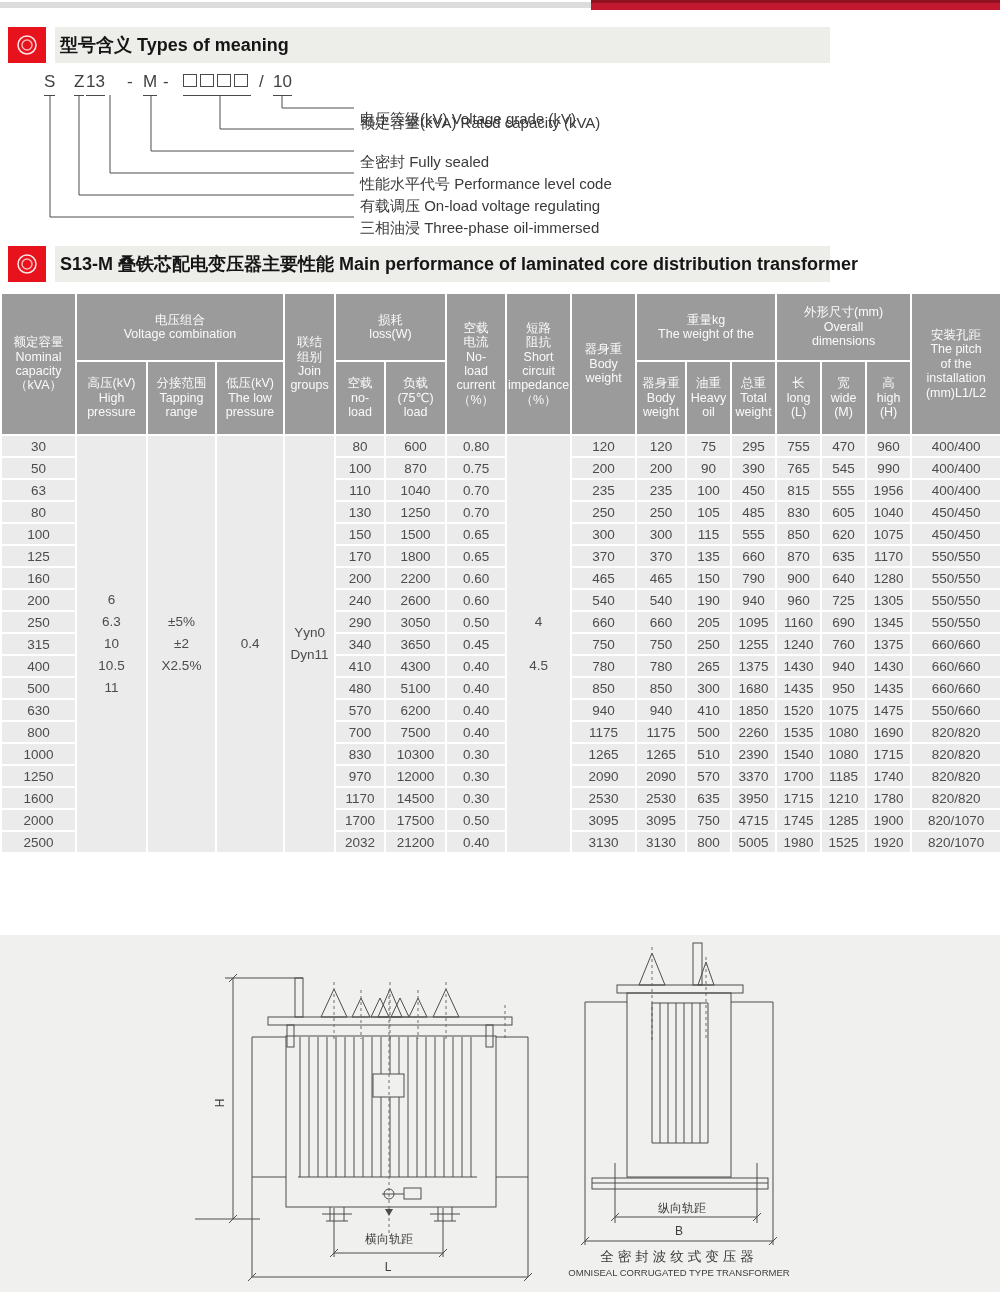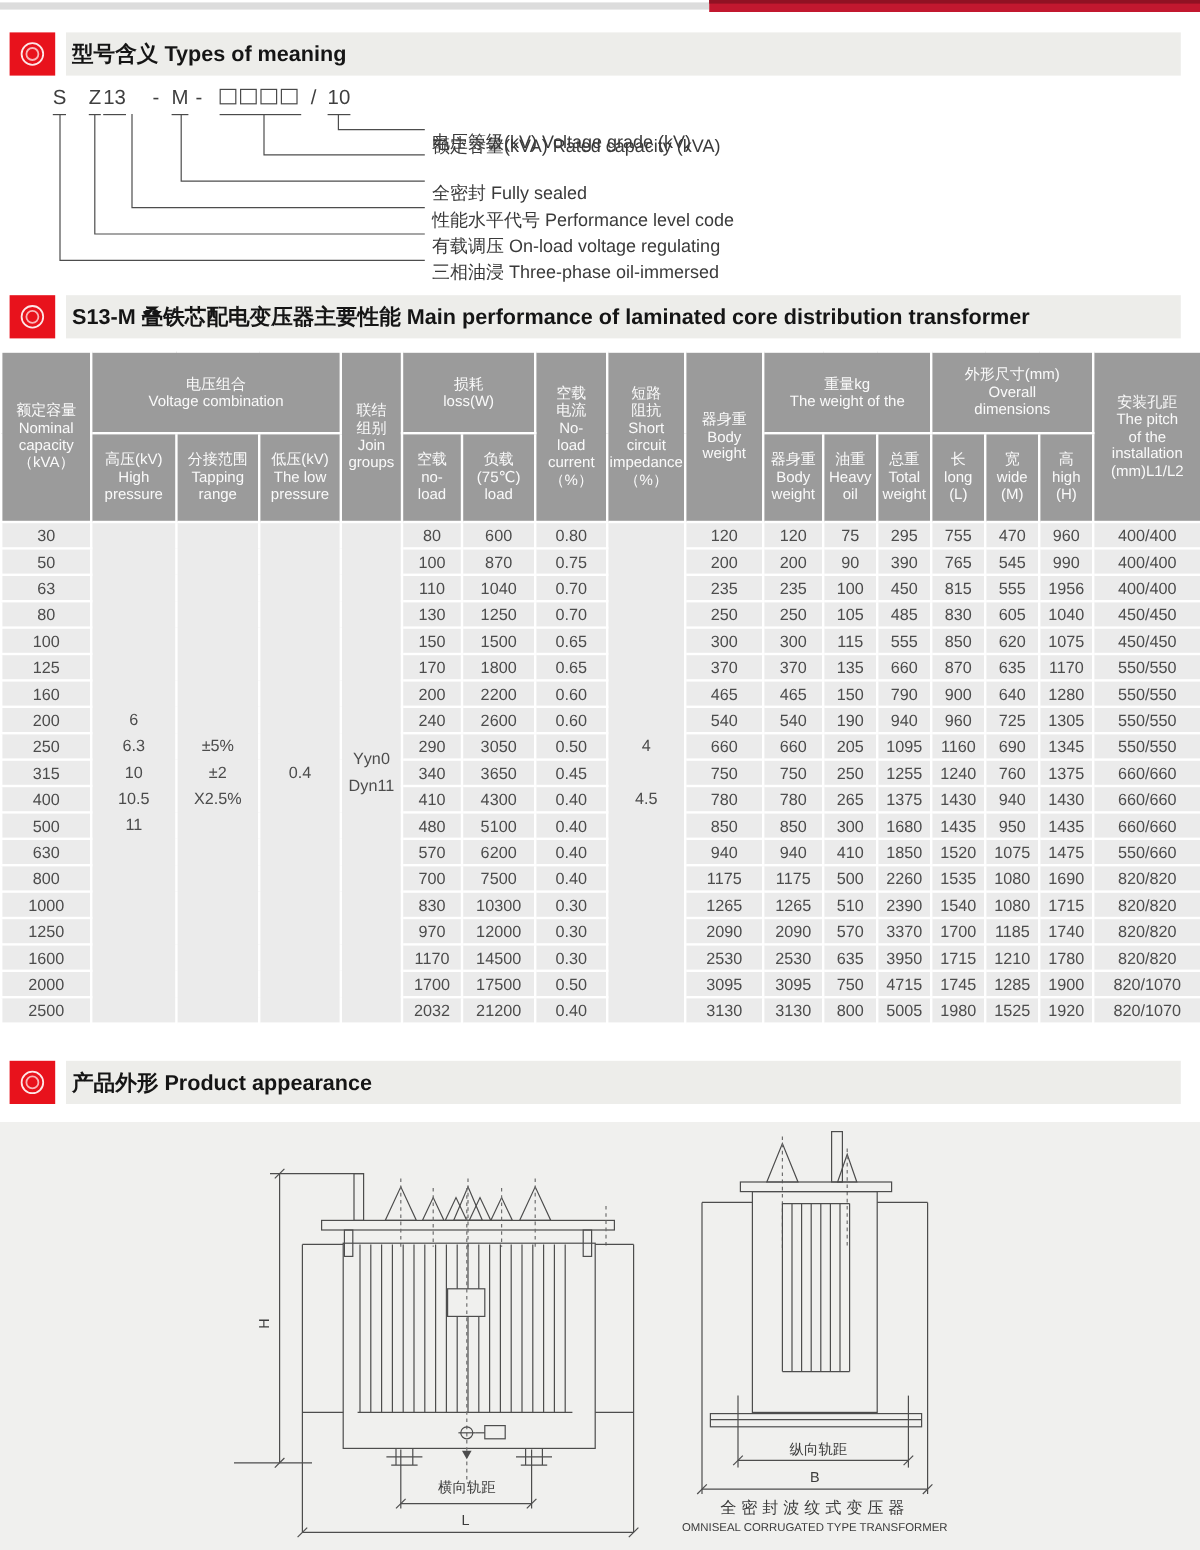--- a/index.html
+++ b/index.html
@@ -4,21 +4,21 @@
 <style>
   html,body{margin:0;padding:0;background:#fff;}
   .page{position:relative;width:1000px;height:1292px;background:#fff;overflow:hidden;
         font-family:"Liberation Sans","DejaVu Sans",sans-serif;}
 
   
   .strip-gray{position:absolute;left:0;top:2px;width:591px;height:6px;background:#DCDCDC;}
   .strip-red{position:absolute;left:591px;top:0;width:409px;height:10px;background:#C2182F;border-top:3px solid #901223;box-sizing:border-box;}
 
   
-  .sec{position:absolute;left:0;width:984px;height:36px;}
+  .sec{position:absolute;left:0;width:830px;height:36px;}
   .sec .bar{position:absolute;left:55px;right:0;top:0;bottom:0;background:#EDEDEA;}
   .sec .icon{position:absolute;left:8px;top:0;width:38px;height:36px;background:#E8121C;}
   .sec .title{position:absolute;left:60px;top:0;line-height:36px;font-size:18px;font-weight:bold;color:#151515;white-space:nowrap;}
 
   
   .meaning{position:absolute;left:0;top:70px;width:1000px;height:170px;}
   .tok{position:absolute;top:2px;font-size:17px;color:#3f3f3f;padding-bottom:3px;white-space:nowrap;}
   .tok.ul{border-bottom:1px solid #4a4a4a;}
   .codebox{display:inline-block;width:12px;height:11px;border:1.5px solid #4a4a4a;margin-right:3px;}
   .mlabel{position:absolute;left:360px;font-size:15px;color:#3a3a3a;white-space:nowrap;line-height:20px;margin-top:11px;}
@@ -488,30 +488,20 @@
           <td>800</td>
           <td>5005</td>
           <td>1980</td>
           <td>1525</td>
           <td>1920</td>
           <td>820/1070</td>
         </tr>
       </tbody>
   </table>
 
-  <div class="sec" style="top:884px;">
-    <div class="bar"></div>
-    <div class="icon">
-      <svg width="38" height="36" viewBox="0 0 38 36">
-        <circle cx="19" cy="18" r="9" fill="none" stroke="rgba(255,255,255,0.9)" stroke-width="1.5"></circle>
-        <circle cx="19" cy="18" r="5" fill="none" stroke="rgba(255,235,235,0.75)" stroke-width="1.5"></circle>
-      </svg>
-    </div>
-    <div class="title">产品外形 Product appearance</div>
-  </div>
 
   <div class="drawarea">
     <svg width="1000" height="357" viewBox="0 0 1000 357">
 
       <g>
 
         <line x1="225" y1="43" x2="303" y2="43" class="ln"></line>
         <line x1="195" y1="284" x2="260" y2="284" class="ln"></line>
         <line x1="233" y1="43" x2="233" y2="284" class="ln"></line>
         <line x1="229" y1="47" x2="237" y2="39" class="ln"></line>

